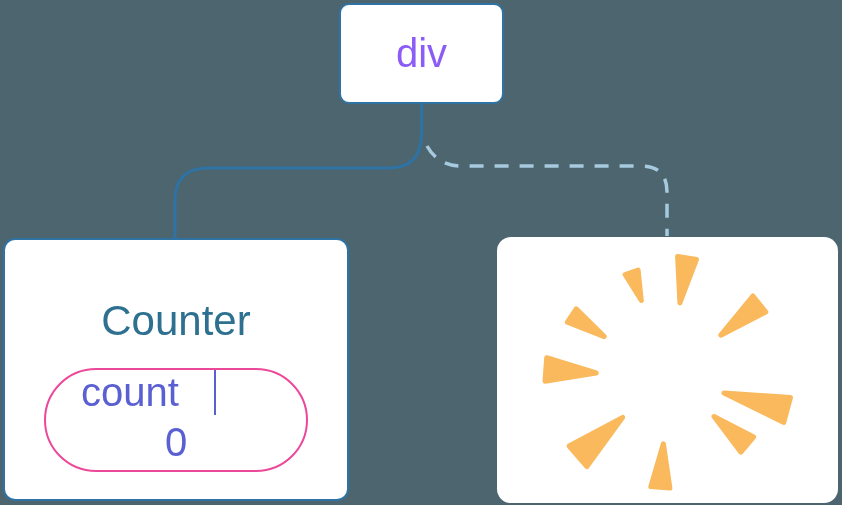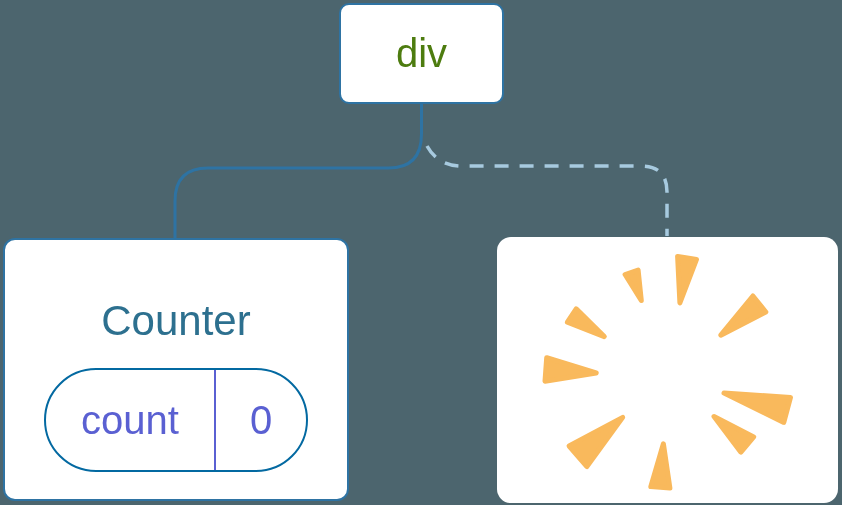--- a/index.html
+++ b/index.html
@@ -29,21 +29,21 @@
     width: 165px; height: 101px;
     border: 2.5px solid #2E73A3;
     border-radius: 10px;
     display: flex;
     align-items: center;
     justify-content: center;
   }
   .node-root .label {
     font-size: 40px;
     font-weight: 500;
-    color: #4d7c0f;
+    color: #8b5cf6;
   }
   .node-counter {
     left: 3px; top: 238px;
     width: 346px; height: 263px;
     border: 2.5px solid #2E73A3;
     border-radius: 12px;
     display: flex;
     flex-direction: column;
     align-items: center;
     padding-top: 60px;
@@ -51,27 +51,28 @@
   .node-counter .title {
     font-size: 42px;
     font-weight: 500;
     line-height: 1;
     color: #2D708F;
   }
   .state-pill {
     margin-top: 26px;
     width: 264px;
     height: 104px;
-    border: 2px solid #0369a1;
+    border: 2px solid #ec4899;
     border-radius: 52px;
     box-sizing: border-box;
     display: flex;
     align-items: stretch;
     overflow: hidden;
     background: #ffffff;
+    flex-direction: column;
   }
   .state-pill .cell {
     display: flex;
     align-items: center;
     justify-content: center;
     font-size: 40px;
     color: #5A60D2;
   }
   .state-pill .cell-key {
     width: 168px;

